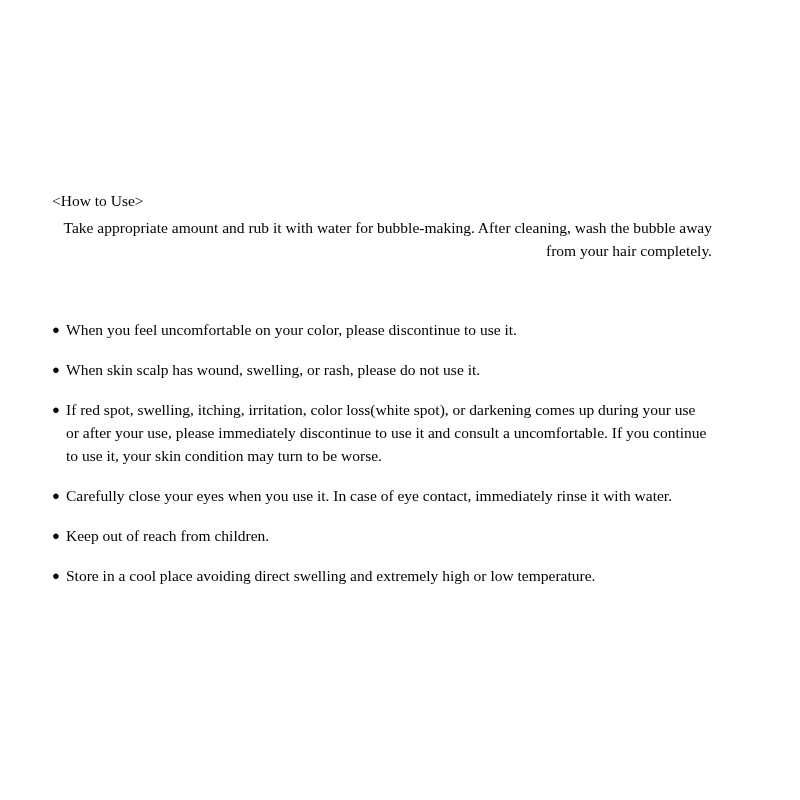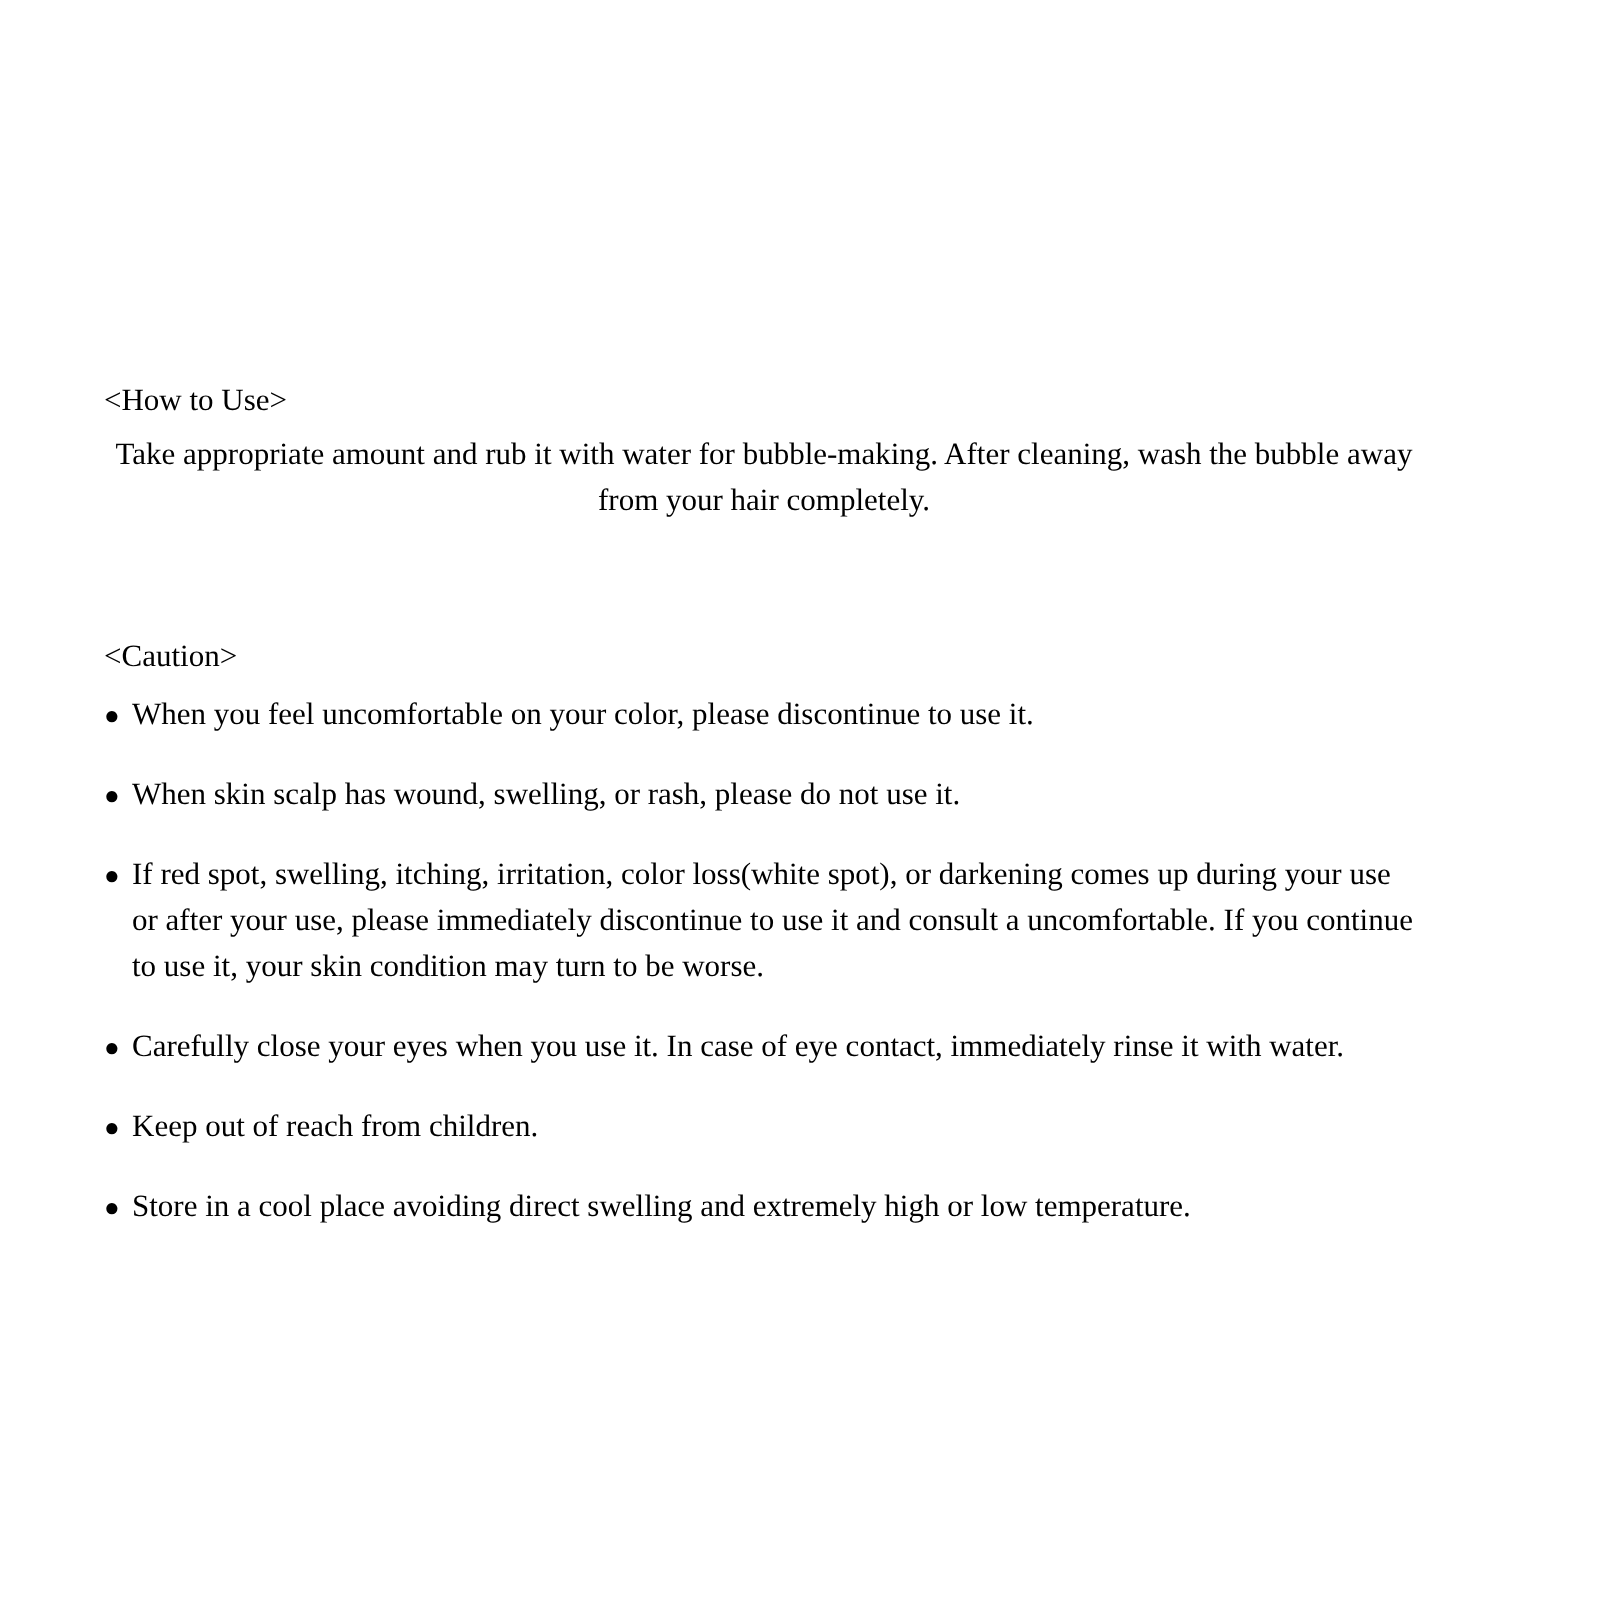--- a/index.html
+++ b/index.html
@@ -29,21 +29,21 @@
   .section-heading {
     font-size: 15.5px;
     line-height: 22px;
     margin: 0 0 4px 0;
     font-weight: normal;
   }
   .body-paragraph {
     font-size: 15.5px;
     line-height: 23px;
     margin: 0;
-    text-align: center;
+    text-align: right;
   }
   .caution-block {
     margin-top: 56px;
   }
   .caution-list {
     list-style: none;
     margin: 6px 0 0 0;
     padding: 0;
   }
   .caution-item {
@@ -72,21 +72,20 @@
 
 <div class="page">
   <div class="content">
 
     <div>
       <p class="section-heading">&lt;How to Use&gt;</p>
       <p class="body-paragraph">Take appropriate amount and rub it with water for bubble-making. After cleaning, wash the bubble away from your hair completely.</p>
     </div>
 
     <div class="caution-block">
-      <p class="section-heading">&lt;Caution&gt;</p>
 
       <ul class="caution-list">
         <li class="caution-item">
           <span class="bullet">●</span>
           <span class="item-text">When you feel uncomfortable on your color, please discontinue to use it.</span>
         </li>
         <li class="caution-item">
           <span class="bullet">●</span>
           <span class="item-text">When skin scalp has wound, swelling, or rash, please do not use it.</span>
         </li>

